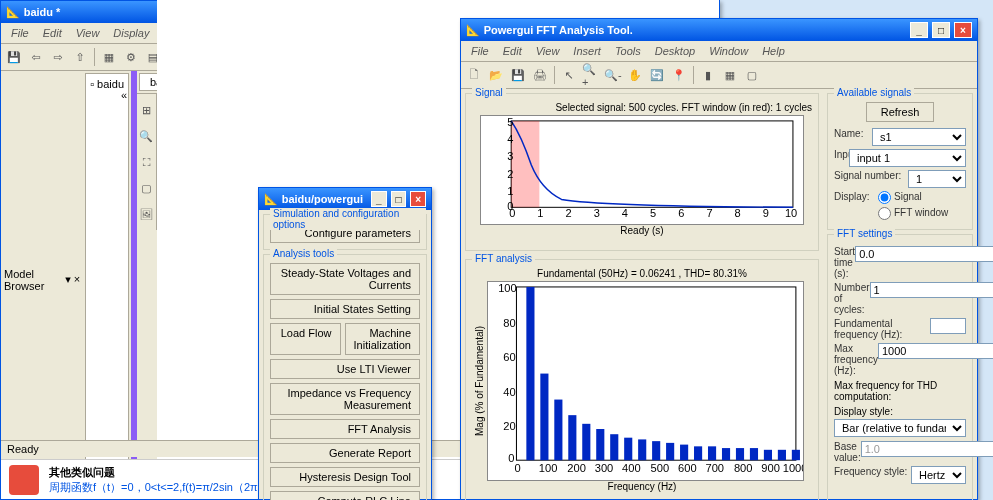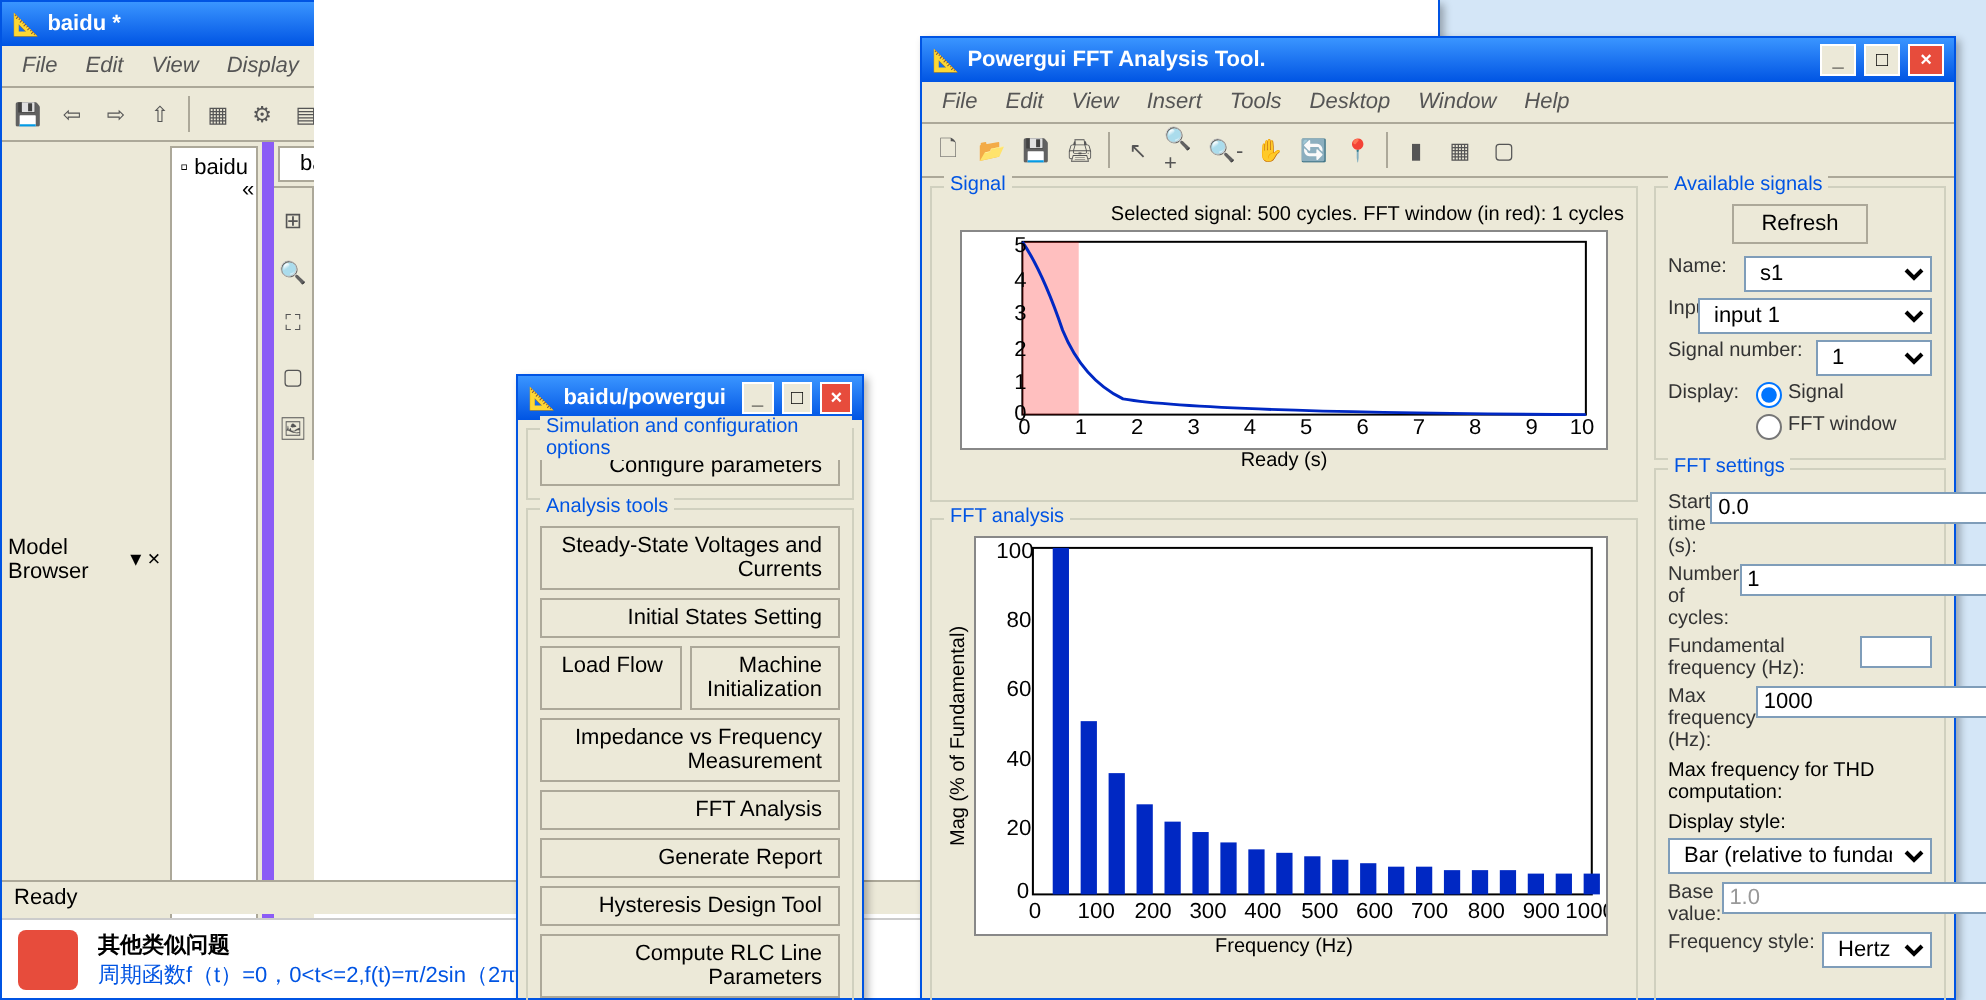--- a/index.html
+++ b/index.html
@@ -134,20 +134,21 @@
     <div class="btn" style="width:100%">Configure parameters</div>
   </div>
   <div class="groupbox">
     <div class="gtitle">Analysis tools</div>
     <div class="btn" style="width:100%;margin-bottom:4px">Steady-State Voltages and Currents</div>
     <div class="btn" style="width:100%;margin-bottom:4px">Initial States Setting</div>
     <div style="display:flex;gap:4px;margin-bottom:4px">
       <div class="btn" style="flex:1">Load Flow</div>
       <div class="btn" style="flex:1">Machine Initialization</div>
     </div>
+    <div class="btn" style="width:100%;margin-bottom:4px">Use LTI Viewer</div>
     <div class="btn" style="width:100%;margin-bottom:4px">Impedance vs Frequency Measurement</div>
     <div class="btn" style="width:100%;margin-bottom:4px">FFT Analysis</div>
     <div class="btn" style="width:100%;margin-bottom:4px">Generate Report</div>
     <div class="btn" style="width:100%;margin-bottom:4px">Hysteresis Design Tool</div>
     <div class="btn" style="width:100%">Compute RLC Line Parameters</div>
   </div>
 
 </div>
 
 <div id="win-fft" class="win" style="left:460px">
@@ -215,20 +216,21 @@
                 <text x="252" y="103">8</text>
                 <text x="280" y="103">9</text>
                 <text x="302" y="103">10</text>
             </g>
           </svg>
         </div>
         <div style="text-align:center;font-size:10px">Ready (s)</div>
       </div>
       <div class="groupbox" style="margin:2px;flex:1">
         <div class="gtitle">FFT analysis</div>
+        <div style="text-align:center;font-size:10px;margin-bottom:2px">Fundamental (50Hz) = 0.06241 , THD= 80.31%</div>
         <div style="display:flex;height:200px">
           <div style="writing-mode:vertical-rl;transform:rotate(180deg);text-align:center;font-size:10px;padding:0 2px">Mag (% of Fundamental)</div>
           <div class="plot" style="flex:1;margin-right:8px;position:relative">
             <svg width="100%" height="100%" viewBox="0 0 310 200" preserveAspectRatio="none">
               <rect x="28" y="5" width="275" height="175" fill="none" stroke="#000"></rect>
               <g font-size="8" fill="#000">
                 <text x="10" y="10">100</text>
                   <text x="15" y="45">80</text>
                   <text x="15" y="80">60</text>
                   <text x="15" y="115">40</text>

